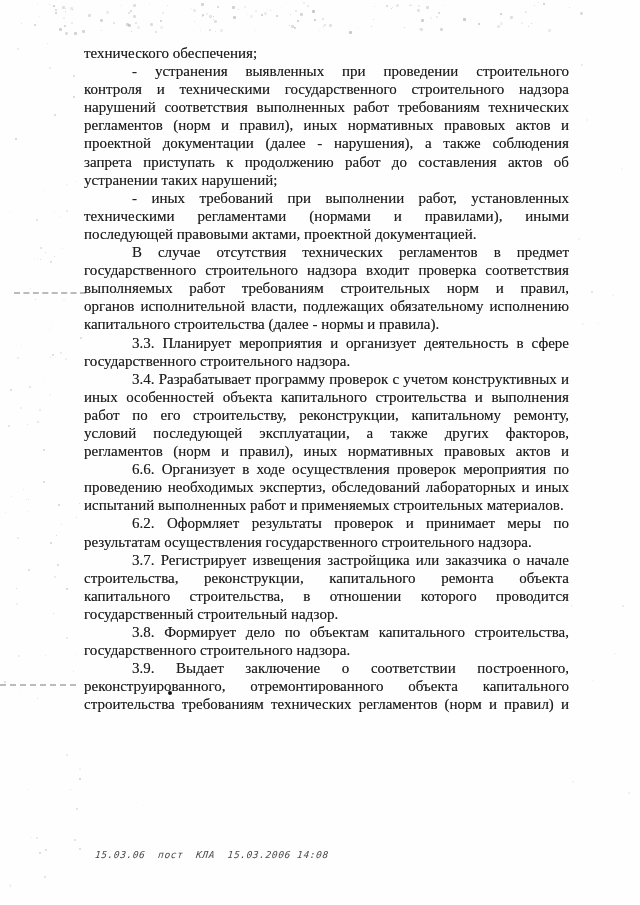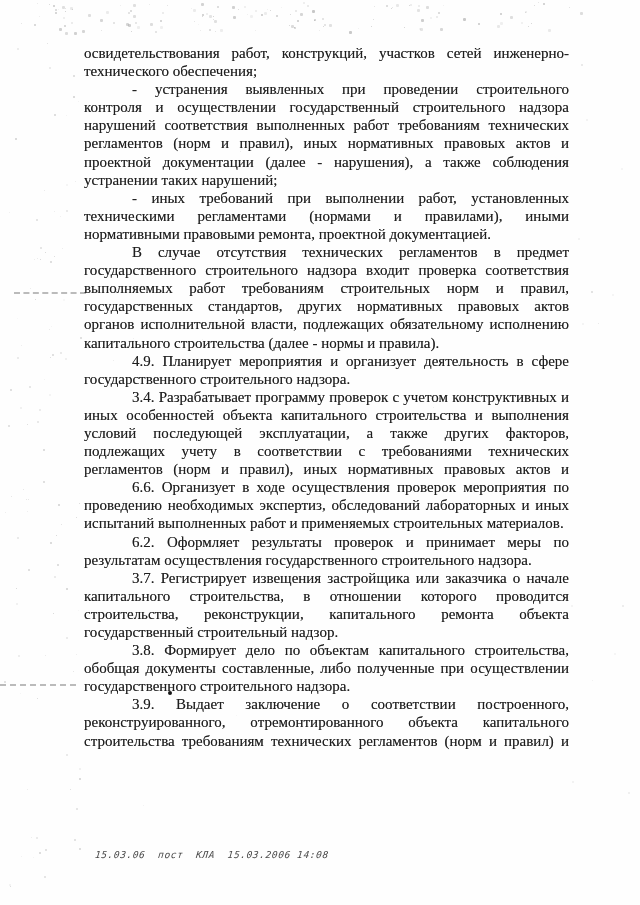--- a/index.html
+++ b/index.html
@@ -308,73 +308,71 @@
       <div class="speck" style="left: 202.428px; top: 338.718px; width: 1px; height: 1px; opacity: 0.11647;"></div>
       <div class="speck" style="left: 235.747px; top: 714.504px; width: 1px; height: 1px; opacity: 0.0773775;"></div>
       <div class="speck" style="left: 133.495px; top: 337.512px; width: 1px; height: 1px; opacity: 0.167849;"></div>
       <div class="speck" style="left: 142.796px; top: 805.237px; width: 1px; height: 1px; opacity: 0.122747;"></div>
     </div>
   <div class="dash-artifact a1"></div>
   <div class="dash-artifact a2"></div>
   <div class="dot-artifact"></div>
   <div class="textblock">
       <div class="para">
-        <div class="line">освидетельствования работ, конструкций, участков сетей инженерно-</div>
         <div class="line endline">технического обеспечения;</div>
       </div>
       <div class="para">
         <div class="line indent">- устранения выявленных при проведении строительного</div>
-        <div class="line">контроля и осуществлении государственный строительного надзора</div>
+        <div class="line">контроля и техническими государственного строительного надзора</div>
         <div class="line">нарушений соответствия выполненных работ требованиям технических</div>
         <div class="line">регламентов (норм и правил), иных нормативных правовых актов и</div>
         <div class="line">проектной документации (далее - нарушения), а также соблюдения</div>
+        <div class="line">запрета приступать к продолжению работ до составления актов об</div>
         <div class="line endline">устранении таких нарушений;</div>
       </div>
       <div class="para">
         <div class="line indent">- иных требований при выполнении работ, установленных</div>
         <div class="line">техническими регламентами (нормами и правилами), иными</div>
-        <div class="line endline">нормативными правовыми ремонта, проектной документацией.</div>
+        <div class="line endline">последующей правовыми актами, проектной документацией.</div>
       </div>
       <div class="para">
         <div class="line indent">В случае отсутствия технических регламентов в предмет</div>
         <div class="line">государственного строительного надзора входит проверка соответствия</div>
         <div class="line">выполняемых работ требованиям строительных норм и правил,</div>
-        <div class="line">государственных стандартов, других нормативных правовых актов</div>
         <div class="line">органов исполнительной власти, подлежащих обязательному исполнению</div>
         <div class="line endline">капитального строительства (далее - нормы и правила).</div>
       </div>
       <div class="para">
-        <div class="line indent">4.9. Планирует мероприятия и организует деятельность в сфере</div>
+        <div class="line indent">3.3. Планирует мероприятия и организует деятельность в сфере</div>
         <div class="line endline">государственного строительного надзора.</div>
       </div>
       <div class="para">
         <div class="line indent">3.4. Разрабатывает программу проверок с учетом конструктивных и</div>
         <div class="line">иных особенностей объекта капитального строительства и выполнения</div>
+        <div class="line">работ по его строительству, реконструкции, капитальному ремонту,</div>
         <div class="line">условий последующей эксплуатации, а также других факторов,</div>
-        <div class="line">подлежащих учету в соответствии с требованиями технических</div>
         <div class="line">регламентов (норм и правил), иных нормативных правовых актов и</div>
       </div>
       <div class="para">
         <div class="line indent">6.6. Организует в ходе осуществления проверок мероприятия по</div>
         <div class="line">проведению необходимых экспертиз, обследований лабораторных и иных</div>
         <div class="line endline">испытаний выполненных работ и применяемых строительных материалов.</div>
       </div>
       <div class="para">
         <div class="line indent">6.2. Оформляет результаты проверок и принимает меры по</div>
         <div class="line endline">результатам осуществления государственного строительного надзора.</div>
       </div>
       <div class="para">
         <div class="line indent">3.7. Регистрирует извещения застройщика или заказчика о начале</div>
+        <div class="line">строительства, реконструкции, капитального ремонта объекта</div>
         <div class="line">капитального строительства, в отношении которого проводится</div>
-        <div class="line">строительства, реконструкции, капитального ремонта объекта</div>
         <div class="line endline">государственный строительный надзор.</div>
       </div>
       <div class="para">
         <div class="line indent">3.8. Формирует дело по объектам капитального строительства,</div>
-        <div class="line">обобщая документы составленные, либо полученные при осуществлении</div>
         <div class="line endline">государственного строительного надзора.</div>
       </div>
       <div class="para">
         <div class="line indent">3.9. Выдает заключение о соответствии построенного,</div>
         <div class="line">реконструированного, отремонтированного объекта капитального</div>
         <div class="line">строительства требованиям технических регламентов (норм и правил) и</div>
       </div>
     </div>
   <div class="footer">15.03.06  пост  КЛА  15.03.2006 14:08</div>
 </div>

